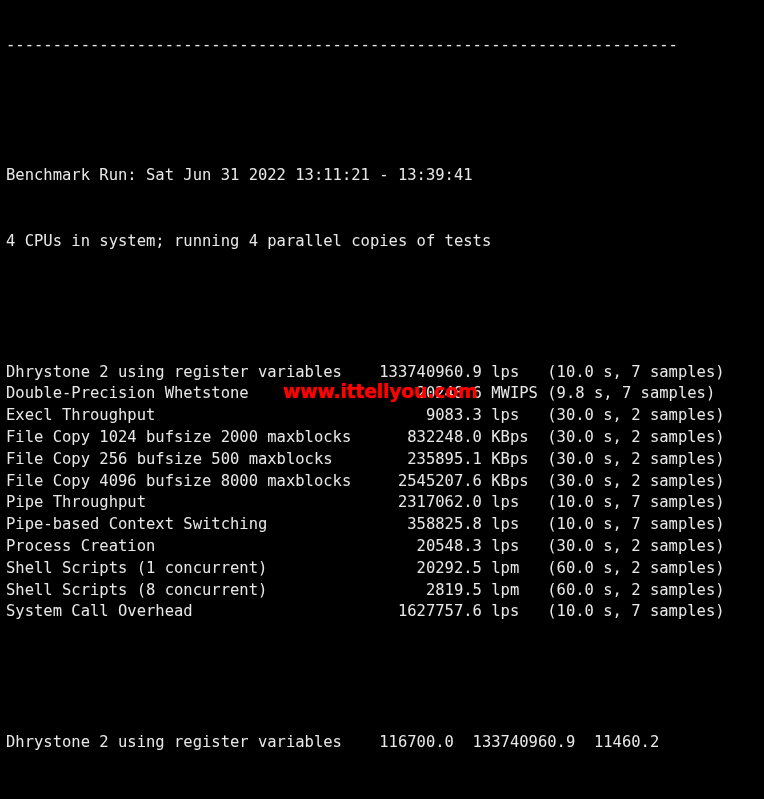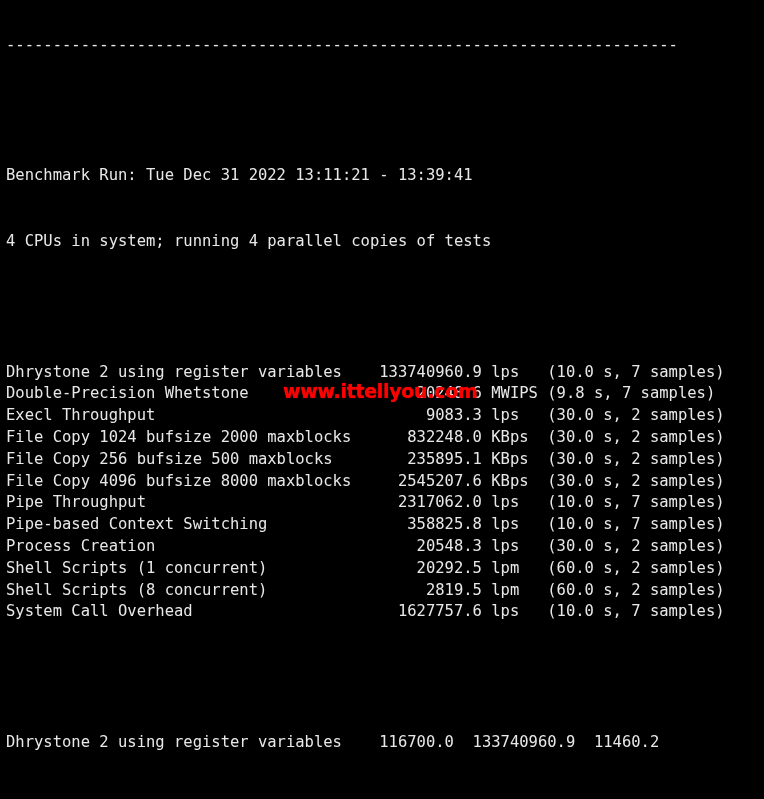--- a/index.html
+++ b/index.html
@@ -49,21 +49,21 @@
     text-shadow: 0 0 1px #fe0000;
   }
 </style>
 </head>
 <body>
 
 <div id="terminal">
   <div class="term-lines">
     <div class="line">------------------------------------------------------------------------</div>
     <div class="line blank"> </div>
-    <div class="line">Benchmark Run: Tue Dec 31 2022 13:11:21 - 13:39:41</div>
+    <div class="line">Benchmark Run: Sat Jun 31 2022 13:11:21 - 13:39:41</div>
     <div class="line">4 CPUs in system; running 4 parallel copies of tests</div>
     <div class="line blank"> </div>
     <div id="results-block"><div class="line">Dhrystone 2 using register variables    133740960.9 lps   (10.0 s, 7 samples)</div><div class="line">Double-Precision Whetstone                  20248.6 MWIPS (9.8 s, 7 samples)</div><div class="line">Execl Throughput                             9083.3 lps   (30.0 s, 2 samples)</div><div class="line">File Copy 1024 bufsize 2000 maxblocks      832248.0 KBps  (30.0 s, 2 samples)</div><div class="line">File Copy 256 bufsize 500 maxblocks        235895.1 KBps  (30.0 s, 2 samples)</div><div class="line">File Copy 4096 bufsize 8000 maxblocks     2545207.6 KBps  (30.0 s, 2 samples)</div><div class="line">Pipe Throughput                           2317062.0 lps   (10.0 s, 7 samples)</div><div class="line">Pipe-based Context Switching               358825.8 lps   (10.0 s, 7 samples)</div><div class="line">Process Creation                            20548.3 lps   (30.0 s, 2 samples)</div><div class="line">Shell Scripts (1 concurrent)                20292.5 lpm   (60.0 s, 2 samples)</div><div class="line">Shell Scripts (8 concurrent)                 2819.5 lpm   (60.0 s, 2 samples)</div><div class="line">System Call Overhead                      1627757.6 lps   (10.0 s, 7 samples)</div></div>
     <div class="line blank"> </div>
     <div id="index-block"><div class="line">Dhrystone 2 using register variables    116700.0  133740960.9  11460.2</div></div>
     
     
     
     
     

